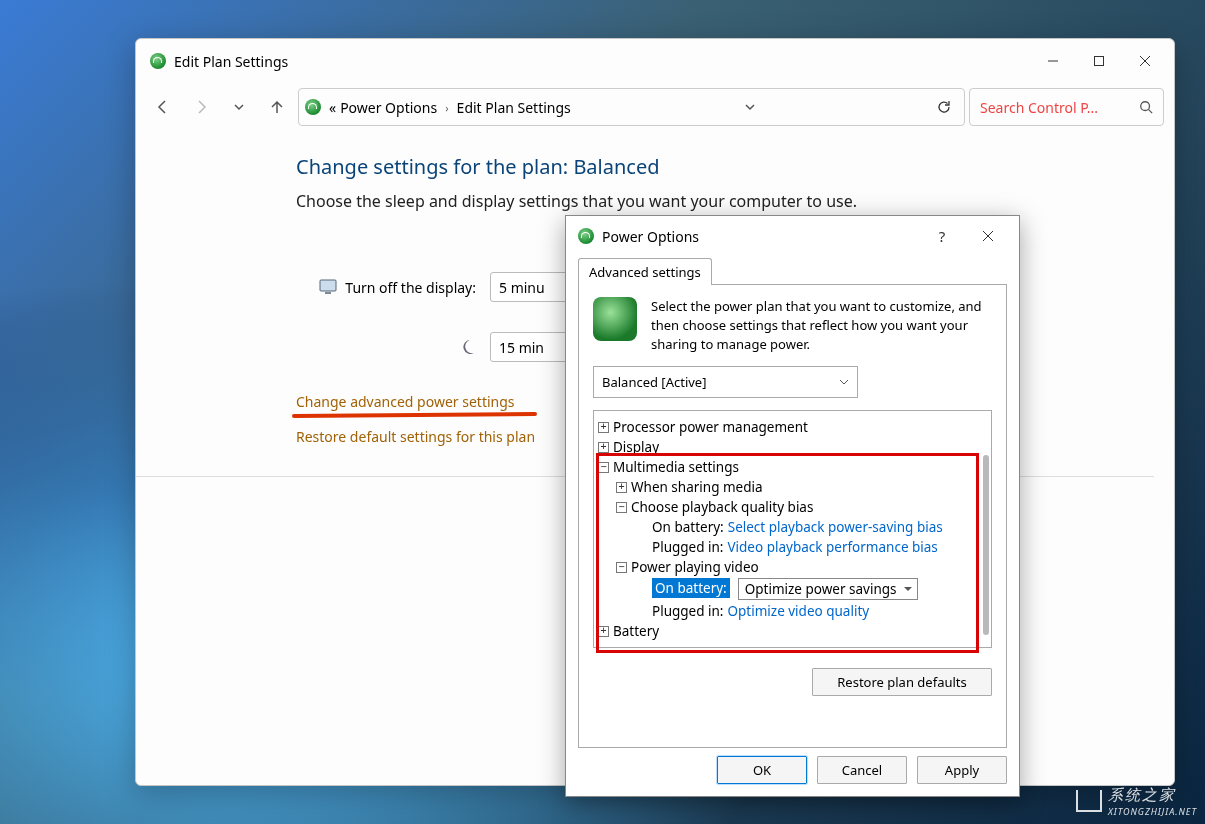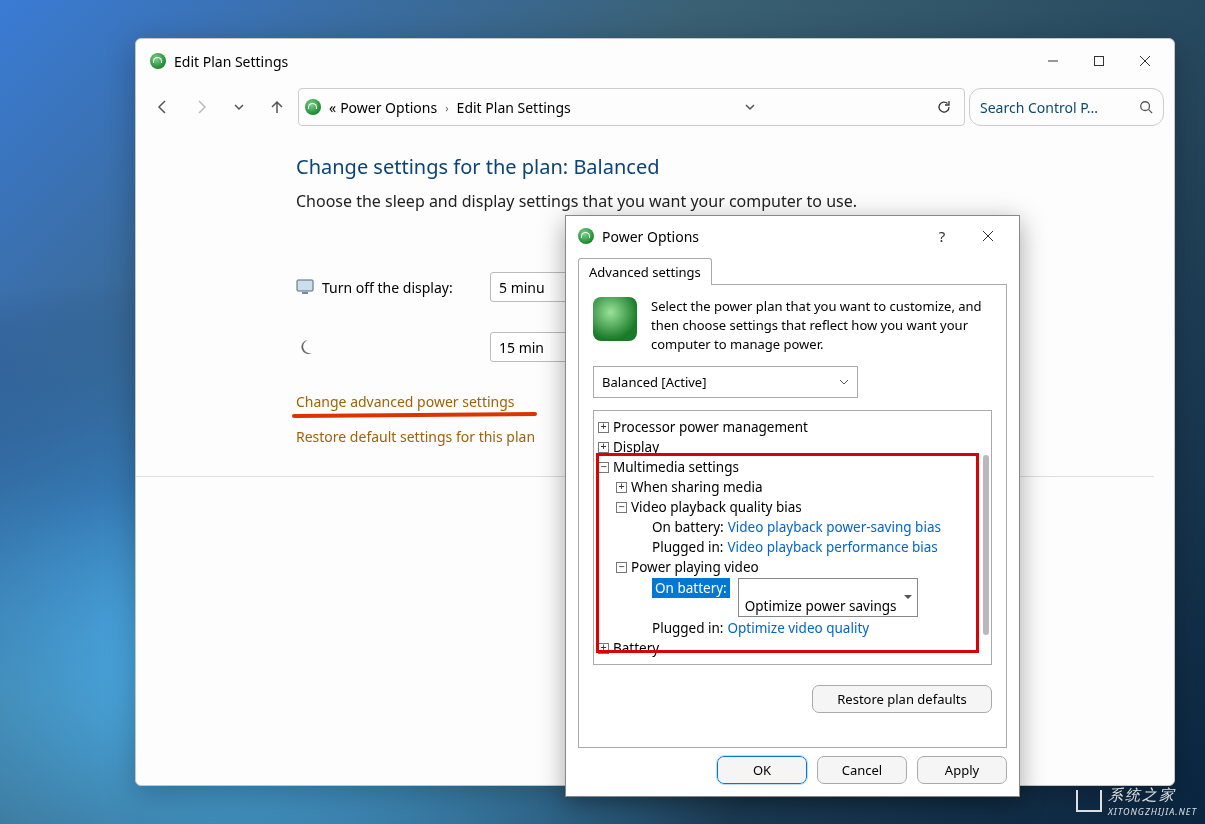--- a/index.html
+++ b/index.html
@@ -31,31 +31,31 @@
     height: 48px; display: flex; align-items: center; gap: 4px; padding: 0 10px;
   }
   .nav-btn { width: 34px; height: 34px; border-radius: 4px; display:flex; align-items:center; justify-content:center; color:#555; }
   .breadcrumb {
     flex: 1; height: 38px; border: 1px solid #ccc; border-radius: 4px;
     display: flex; align-items: center; padding: 0 6px; font-size: 14px; color:#000; gap:4px;
   }
   .breadcrumb .sep { color:#666; margin:0 4px; font-size:11px; }
   .breadcrumb .refresh { margin-left:auto; color:#333; padding:0 6px; }
   .searchbox {
-    width: 195px; height: 38px; border: 1px solid #ccc; border-radius:12px;
+    width: 195px; height: 38px; border: 1px solid #ccc; border-radius:4px;
     display:flex; align-items:center; justify-content:space-between; padding:0 10px;
-    color:#0c4a6e; font-size:14px;
+    color:#ef4444; font-size:14px;
   }
   .content {
     flex:1; padding: 22px 20px 20px 160px; color:#000;
   }
   .h1 { font-size: 20px; color:#0a4378; font-weight:400; margin-bottom:10px; }
   .desc { font-size: 16px; color:#222; margin-bottom: 60px; }
   .row { display:flex; align-items:center; gap:14px; margin-bottom: 30px; font-size:14px; }
-  .row .lbl { width:180px; display:flex; align-items:center; gap:8px; }
+  .row .lbl { width:180px; display:flex; align-items:center; gap:8px;justify-content:flex-end; }
   .row .dd { width:90px; height:30px; border:1px solid #bbb; border-radius:3px; padding:0 8px; font-size:14px; display:flex; align-items:center; background:#fff; }
   .link { color:#a16207; font-size:14px; display:block; margin-bottom:16px; position:relative; width:max-content; }
   .red-underline { position:absolute; left:-4px; right:-22px; bottom:-6px; height:4px;
     background:#d30; border-radius:2px; transform:rotate(-0.5deg); }
   .divider { border:none; border-top:1px solid #ddd; margin: 30px 0 0 -160px; }
   .monitor-icon, .moon-icon { width:18px; height:18px; }
   
   .dialog {
     position:absolute; left:565px; top:215px; width:455px; height:582px;
     background:#fff; border:1px solid #888; box-shadow:0 6px 24px rgba(0,0,0,.35);
@@ -75,24 +75,24 @@
   .tree-box { border:1px solid #aaa; padding:6px 4px 6px 4px; font-size:13.5px; position:relative; }
   .red-frame { position:absolute; left:2px; right:12px; top:42px; height:200px; border:3px solid #d80303; pointer-events:none; }
   .tree-scroll { position:absolute; right:2px; top:44px; width:6px; height:180px; background:#b9b9b9; border-radius:3px; }
   .tnode { display:flex; align-items:flex-start; gap:4px; padding:1px 0; }
   .tbox { width:11px; height:11px; border:1px solid #777; display:inline-flex; align-items:center; justify-content:center; font-size:10px; line-height:1; color:#333; margin-top:4px; flex-shrink:0; font-family:monospace; background:#fff; }
   .tlabel { color:#000; }
   .tval { color:#0066cc; }
   .indent1 { padding-left:18px; }
   .indent3 { padding-left:54px; }
   .sel { background:#0078d4; color:#fff; padding:1px 3px; }
-  .combo-inline { display:inline-flex; align-items:center; border:1px solid #888; padding:18px 20px 1px 6px; margin-left:4px; position:relative; background:#fff; }
+  .combo-inline { display:inline-flex; align-items:center; border:1px solid #888; padding:1px 20px 1px 6px; margin-left:4px; position:relative; background:#fff; }
   .combo-inline::after { content:""; position:absolute; right:5px; top:50%; width:0;height:0; border:4px solid transparent; border-top-color:#555; transform:translateY(-2px); }
   .btn-row { display:flex; justify-content:flex-end; gap:10px; padding-top:8px; }
-  .btn { min-width:90px; height:28px; border:1px solid #aaa; border-radius:7px; background:#f5f5f5; font-size:13px; padding:0 12px; display:flex; align-items:center; justify-content:center; }
+  .btn { min-width:90px; height:28px; border:1px solid #aaa; border-radius:1px; background:#f5f5f5; font-size:13px; padding:0 12px; display:flex; align-items:center; justify-content:center; }
   .btn.primary { border-color:#0078d4; outline:1px solid #bcdfff; }
   .restore-row { display:flex; justify-content:flex-end; margin-top:8px; }
   .watermark { position:absolute; right:8px; bottom:6px; color:#fff; font-size:12px; display:flex; align-items:center; gap:6px; opacity:.85; font-style:italic; letter-spacing:2px; }
   .watermark .house { width:26px; height:22px; border:2px solid #fff; border-top:none; position:relative; }
   .watermark .house::before { content:""; position:absolute; left:-6px; right:-6px; top:-12px; height:14px; border-top:2px solid #fff; transform-origin:center; clip-path: polygon(50% 0, 100% 100%, 0 100%); }
   svg { display:block; }
 </style>
 </head>
 <body>
 
@@ -222,21 +222,21 @@
     </div>
   </div>
 
   <div class="dlg-body">
     <div class="tabs">
       <div class="tab">Advanced settings</div>
     </div>
     <div class="tabpanel">
       <div class="intro">
         <div class="battery-icon-big"></div>
-        <div>Select the power plan that you want to customize, and then choose settings that reflect how you want your computer to manage power.</div>
+        <div>Select the power plan that you want to customize, and then choose settings that reflect how you want your sharing to manage power.</div>
       </div>
 
       <div class="plan-select">
         <span>Balanced [Active]</span>
         <svg width="10" height="10" viewBox="0 0 10 10">
             <path d="M1 3l4 4 4-4" fill="none" stroke="#555"></path>
           </svg>
       </div>
 
       <div class="tree-box">
@@ -254,25 +254,25 @@
         <div class="tnode">
             <span class="tbox">−</span>
             <span class="tlabel">Multimedia settings</span>
           </div>
         <div class="tnode indent1">
             <span class="tbox">+</span>
             <span class="tlabel">When sharing media</span>
           </div>
         <div class="tnode indent1">
             <span class="tbox">−</span>
-            <span class="tlabel">Video playback quality bias</span>
+            <span class="tlabel">Choose playback quality bias</span>
           </div>
         <div class="tnode indent3">
             <span class="tlabel">On battery:</span> 
-            <span class="tval">Video playback power-saving bias</span>
+            <span class="tval">Select playback power-saving bias</span>
           </div>
         <div class="tnode indent3">
             <span class="tlabel">Plugged in:</span> 
             <span class="tval">Video playback performance bias</span>
           </div>
         <div class="tnode indent1">
             <span class="tbox">−</span>
             <span class="tlabel">Power playing video</span>
           </div>
         <div class="tnode indent3">

